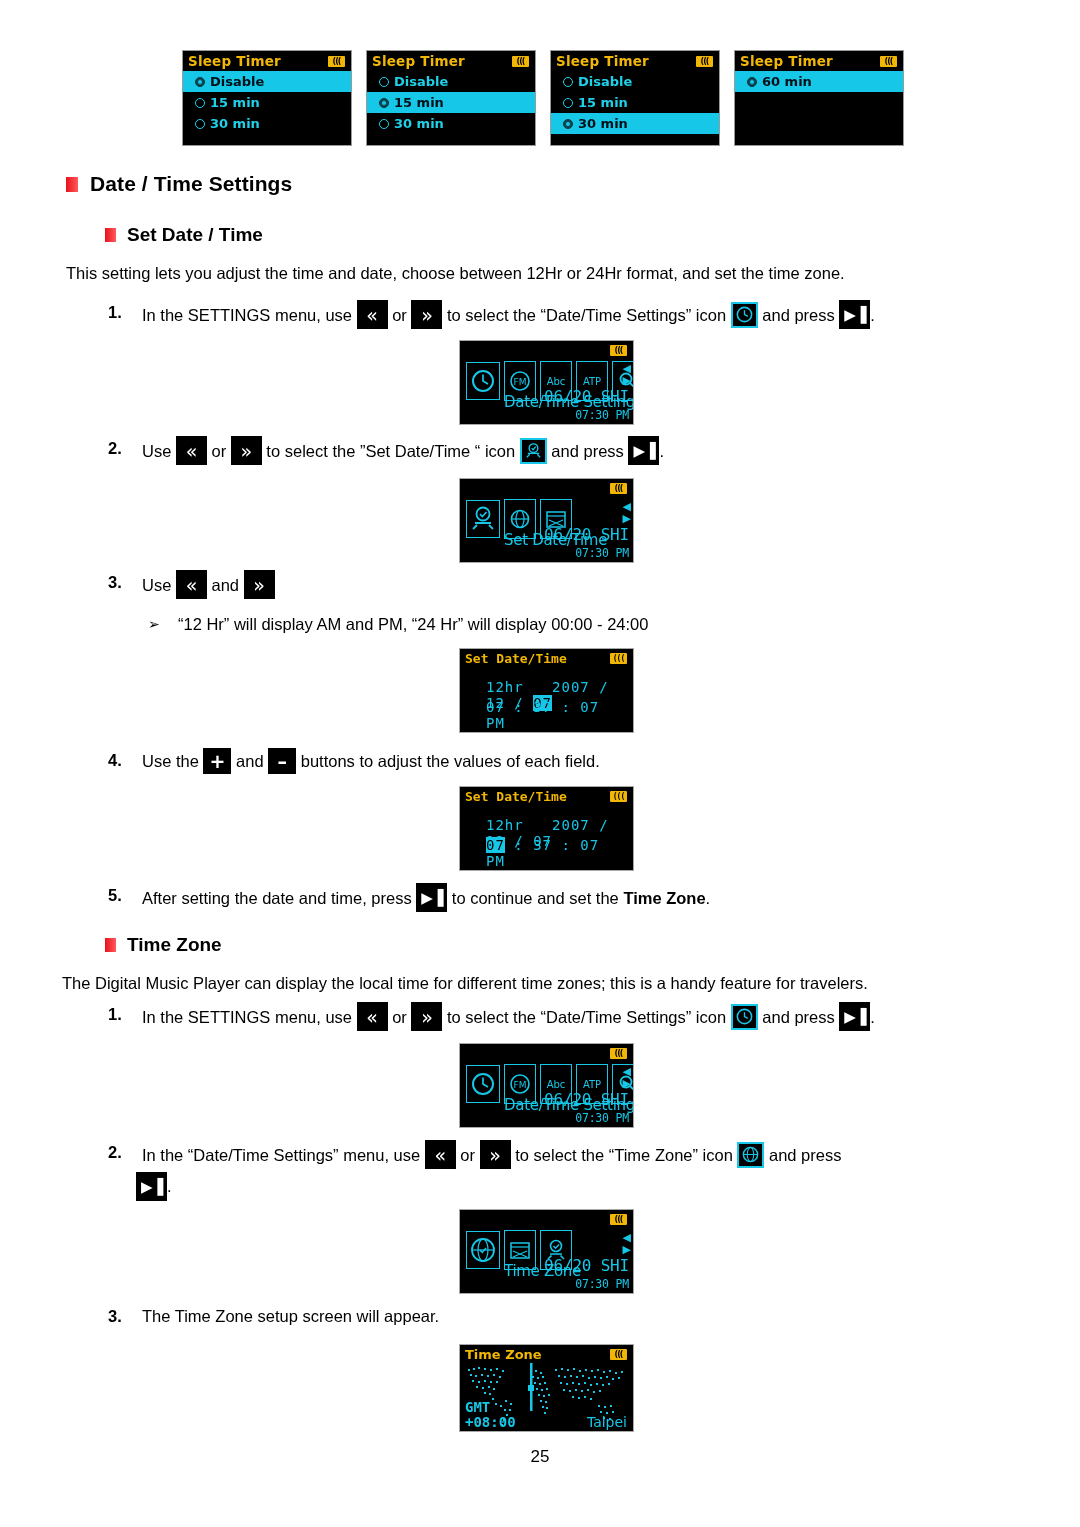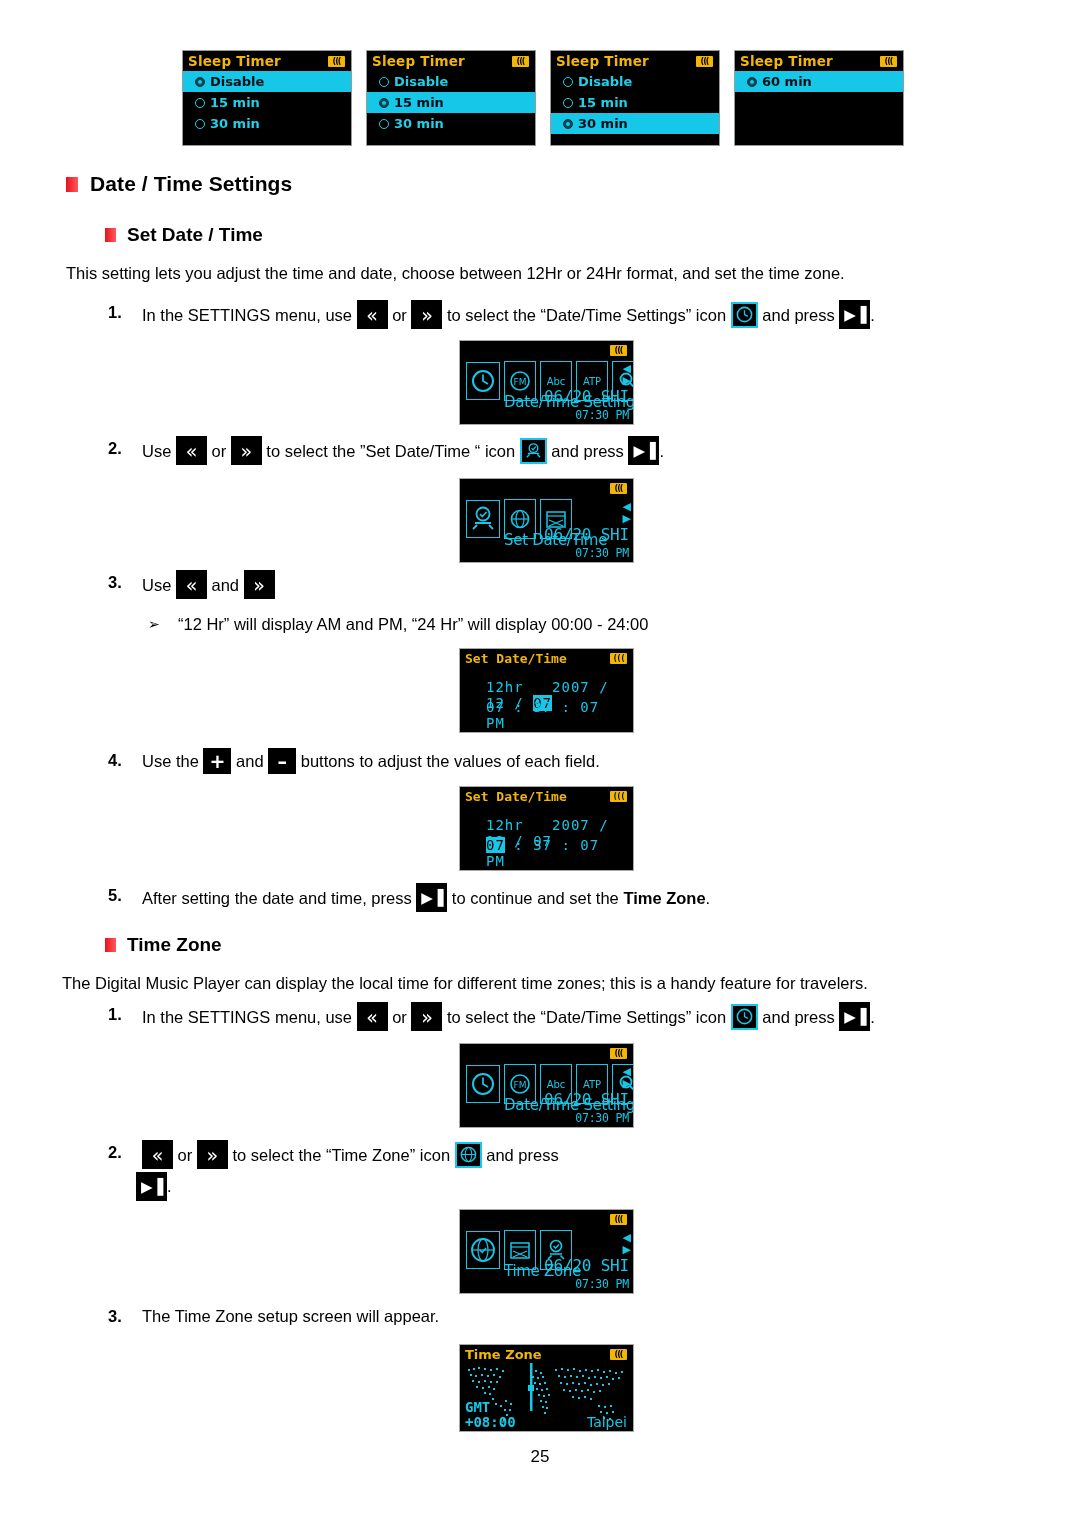--- a/index.html
+++ b/index.html
@@ -485,20 +485,21 @@
     </div>
     <div class="dev-arrows">◀<br>▶</div>
     <div class="dev-label">Date/Time Settings</div>
     <div class="dev-date">06/20 SHI</div>
     <div class="dev-time">07:30 PM</div>
   </div>
 
   <div class="step" style="left:108px; top:1140px; width:938px;">
     <span class="num">2.</span>
     <span class="txt">
+      <span>In the “Date/Time Settings” menu, use </span>
       <span class="key rew">«</span>
       <span> or </span>
       <span class="key ff">»</span>
       <span> to select the “Time Zone” icon </span>
       <span class="key ico">
         <svg width="19" height="19" viewBox="0 0 20 20">
             <circle cx="10" cy="10" r="7.5" fill="none" stroke="#16c7e8" stroke-width="1.5"></circle>
             <ellipse cx="10" cy="10" rx="3.4" ry="7.5" fill="none" stroke="#16c7e8" stroke-width="1.1"></ellipse>
             <path d="M2.5 10h15" stroke="#16c7e8" stroke-width="1.1"></path>
           </svg>

